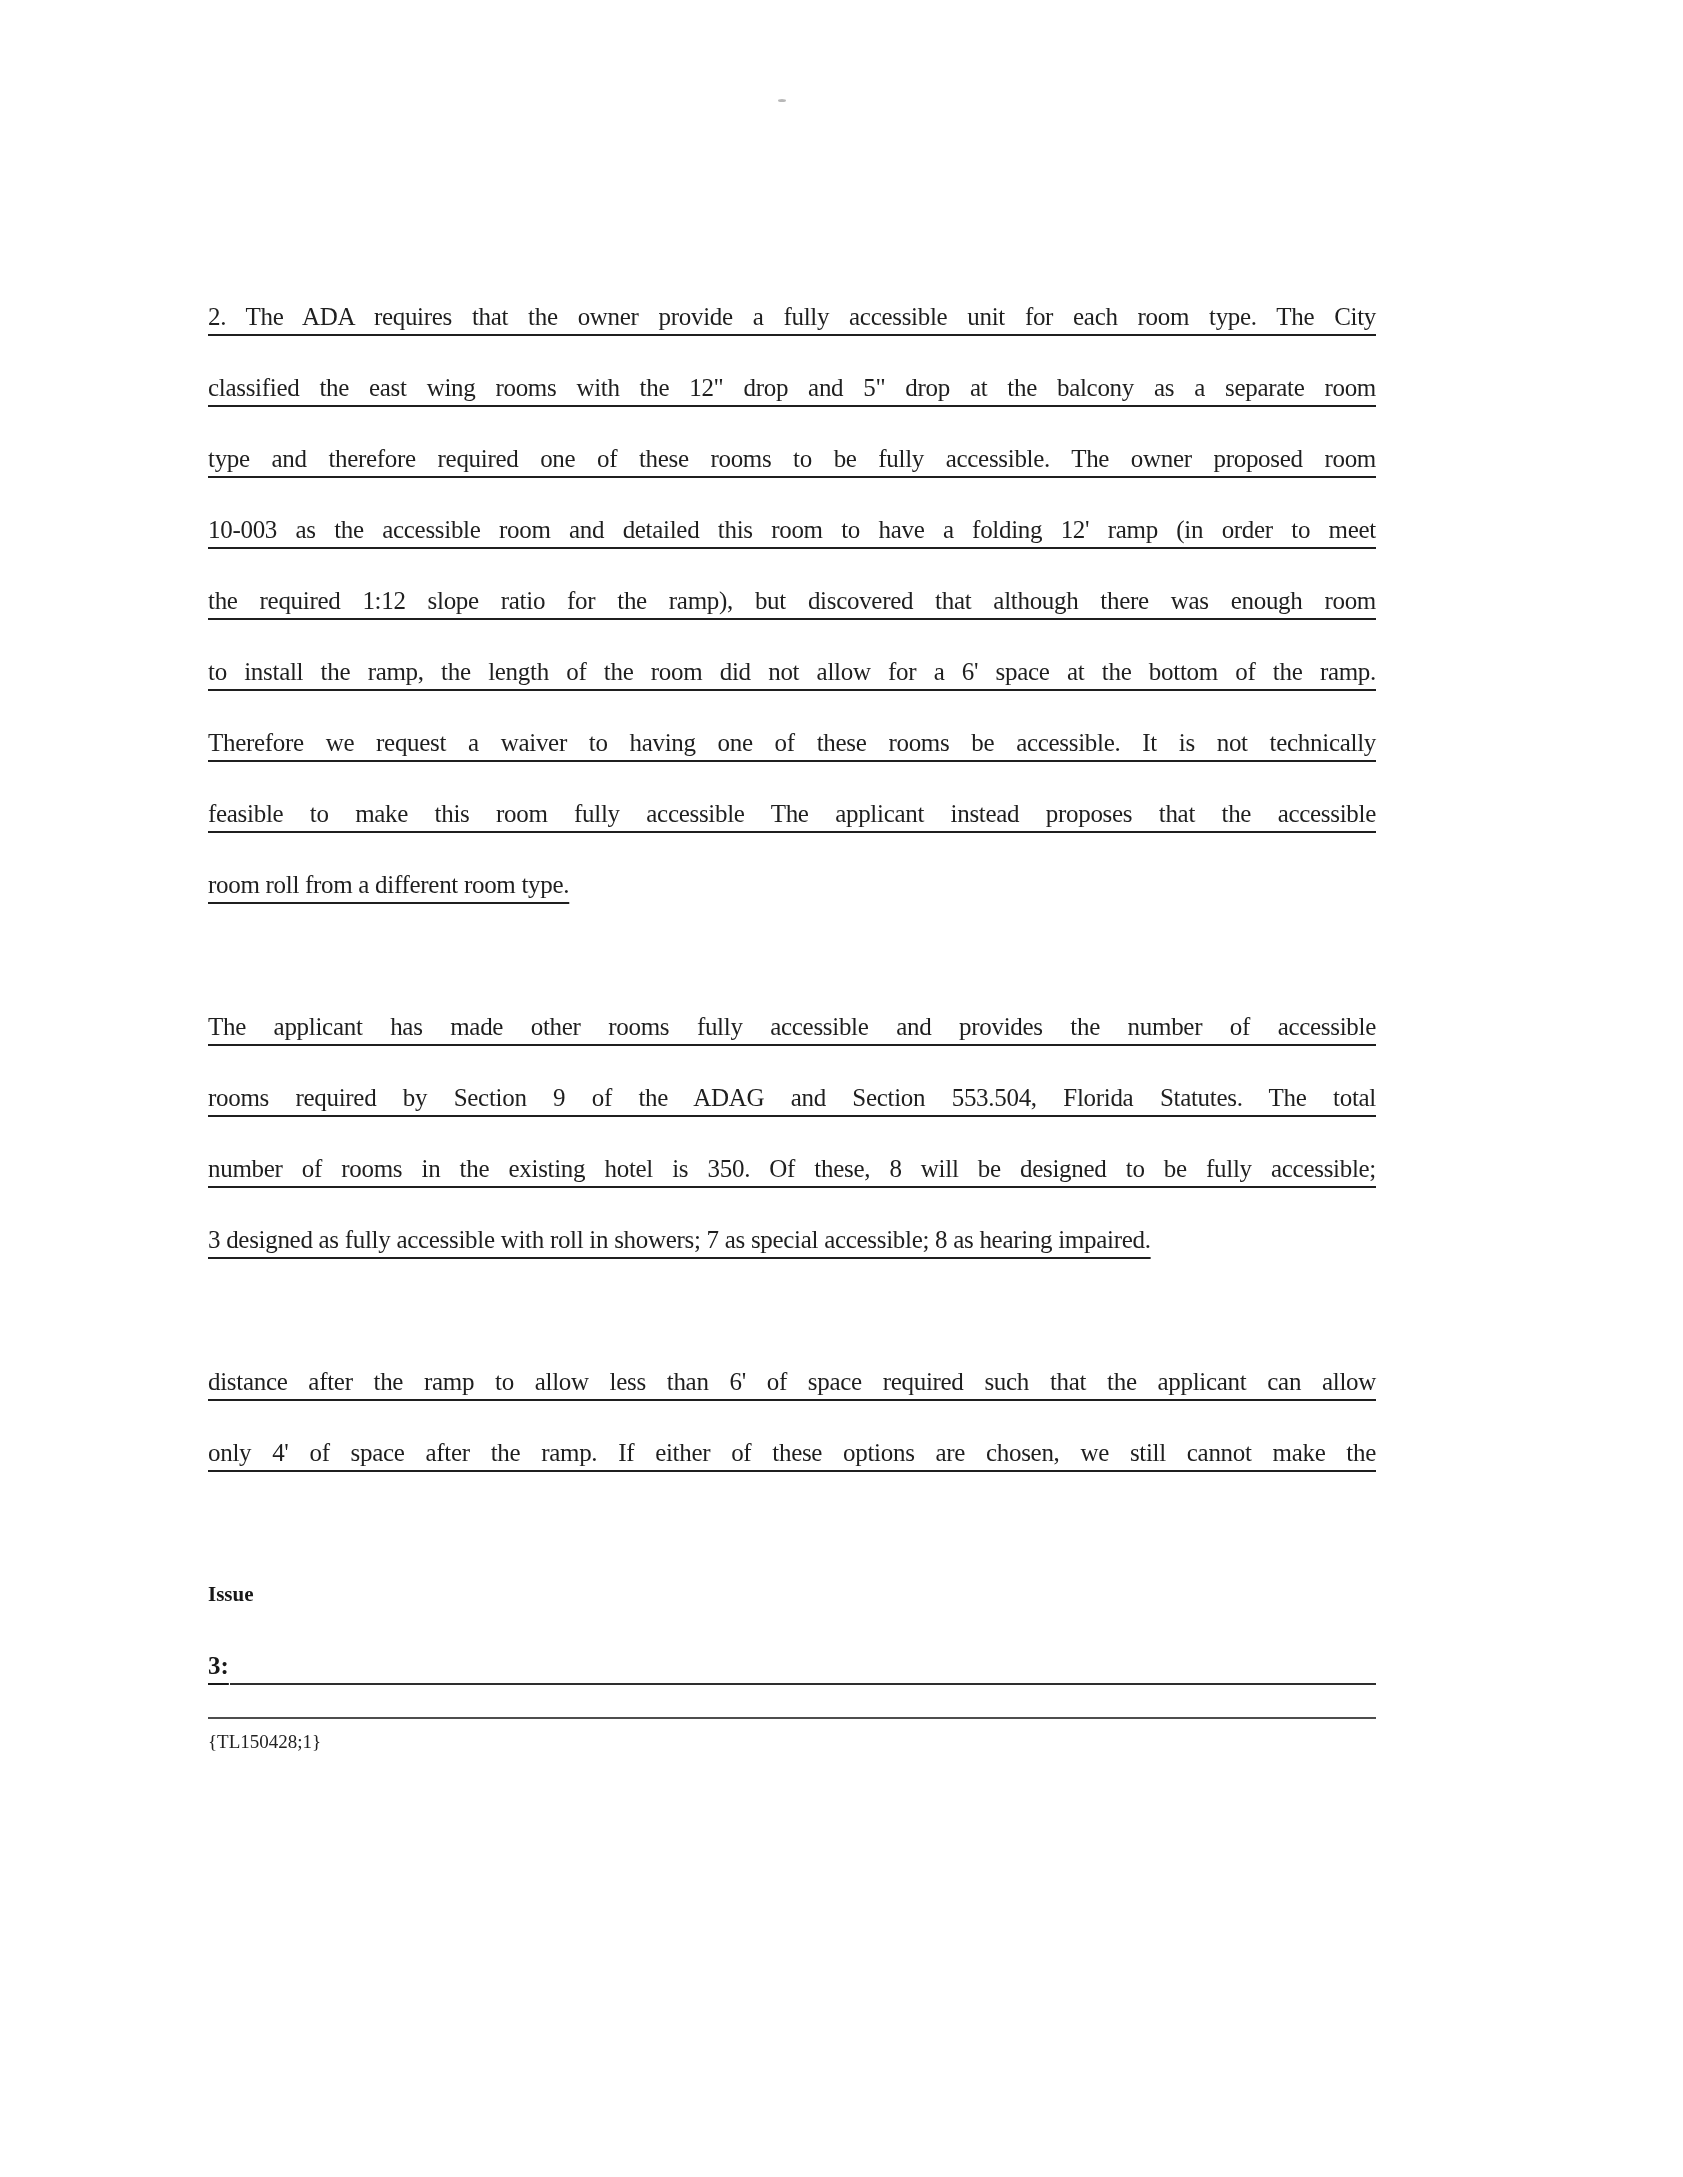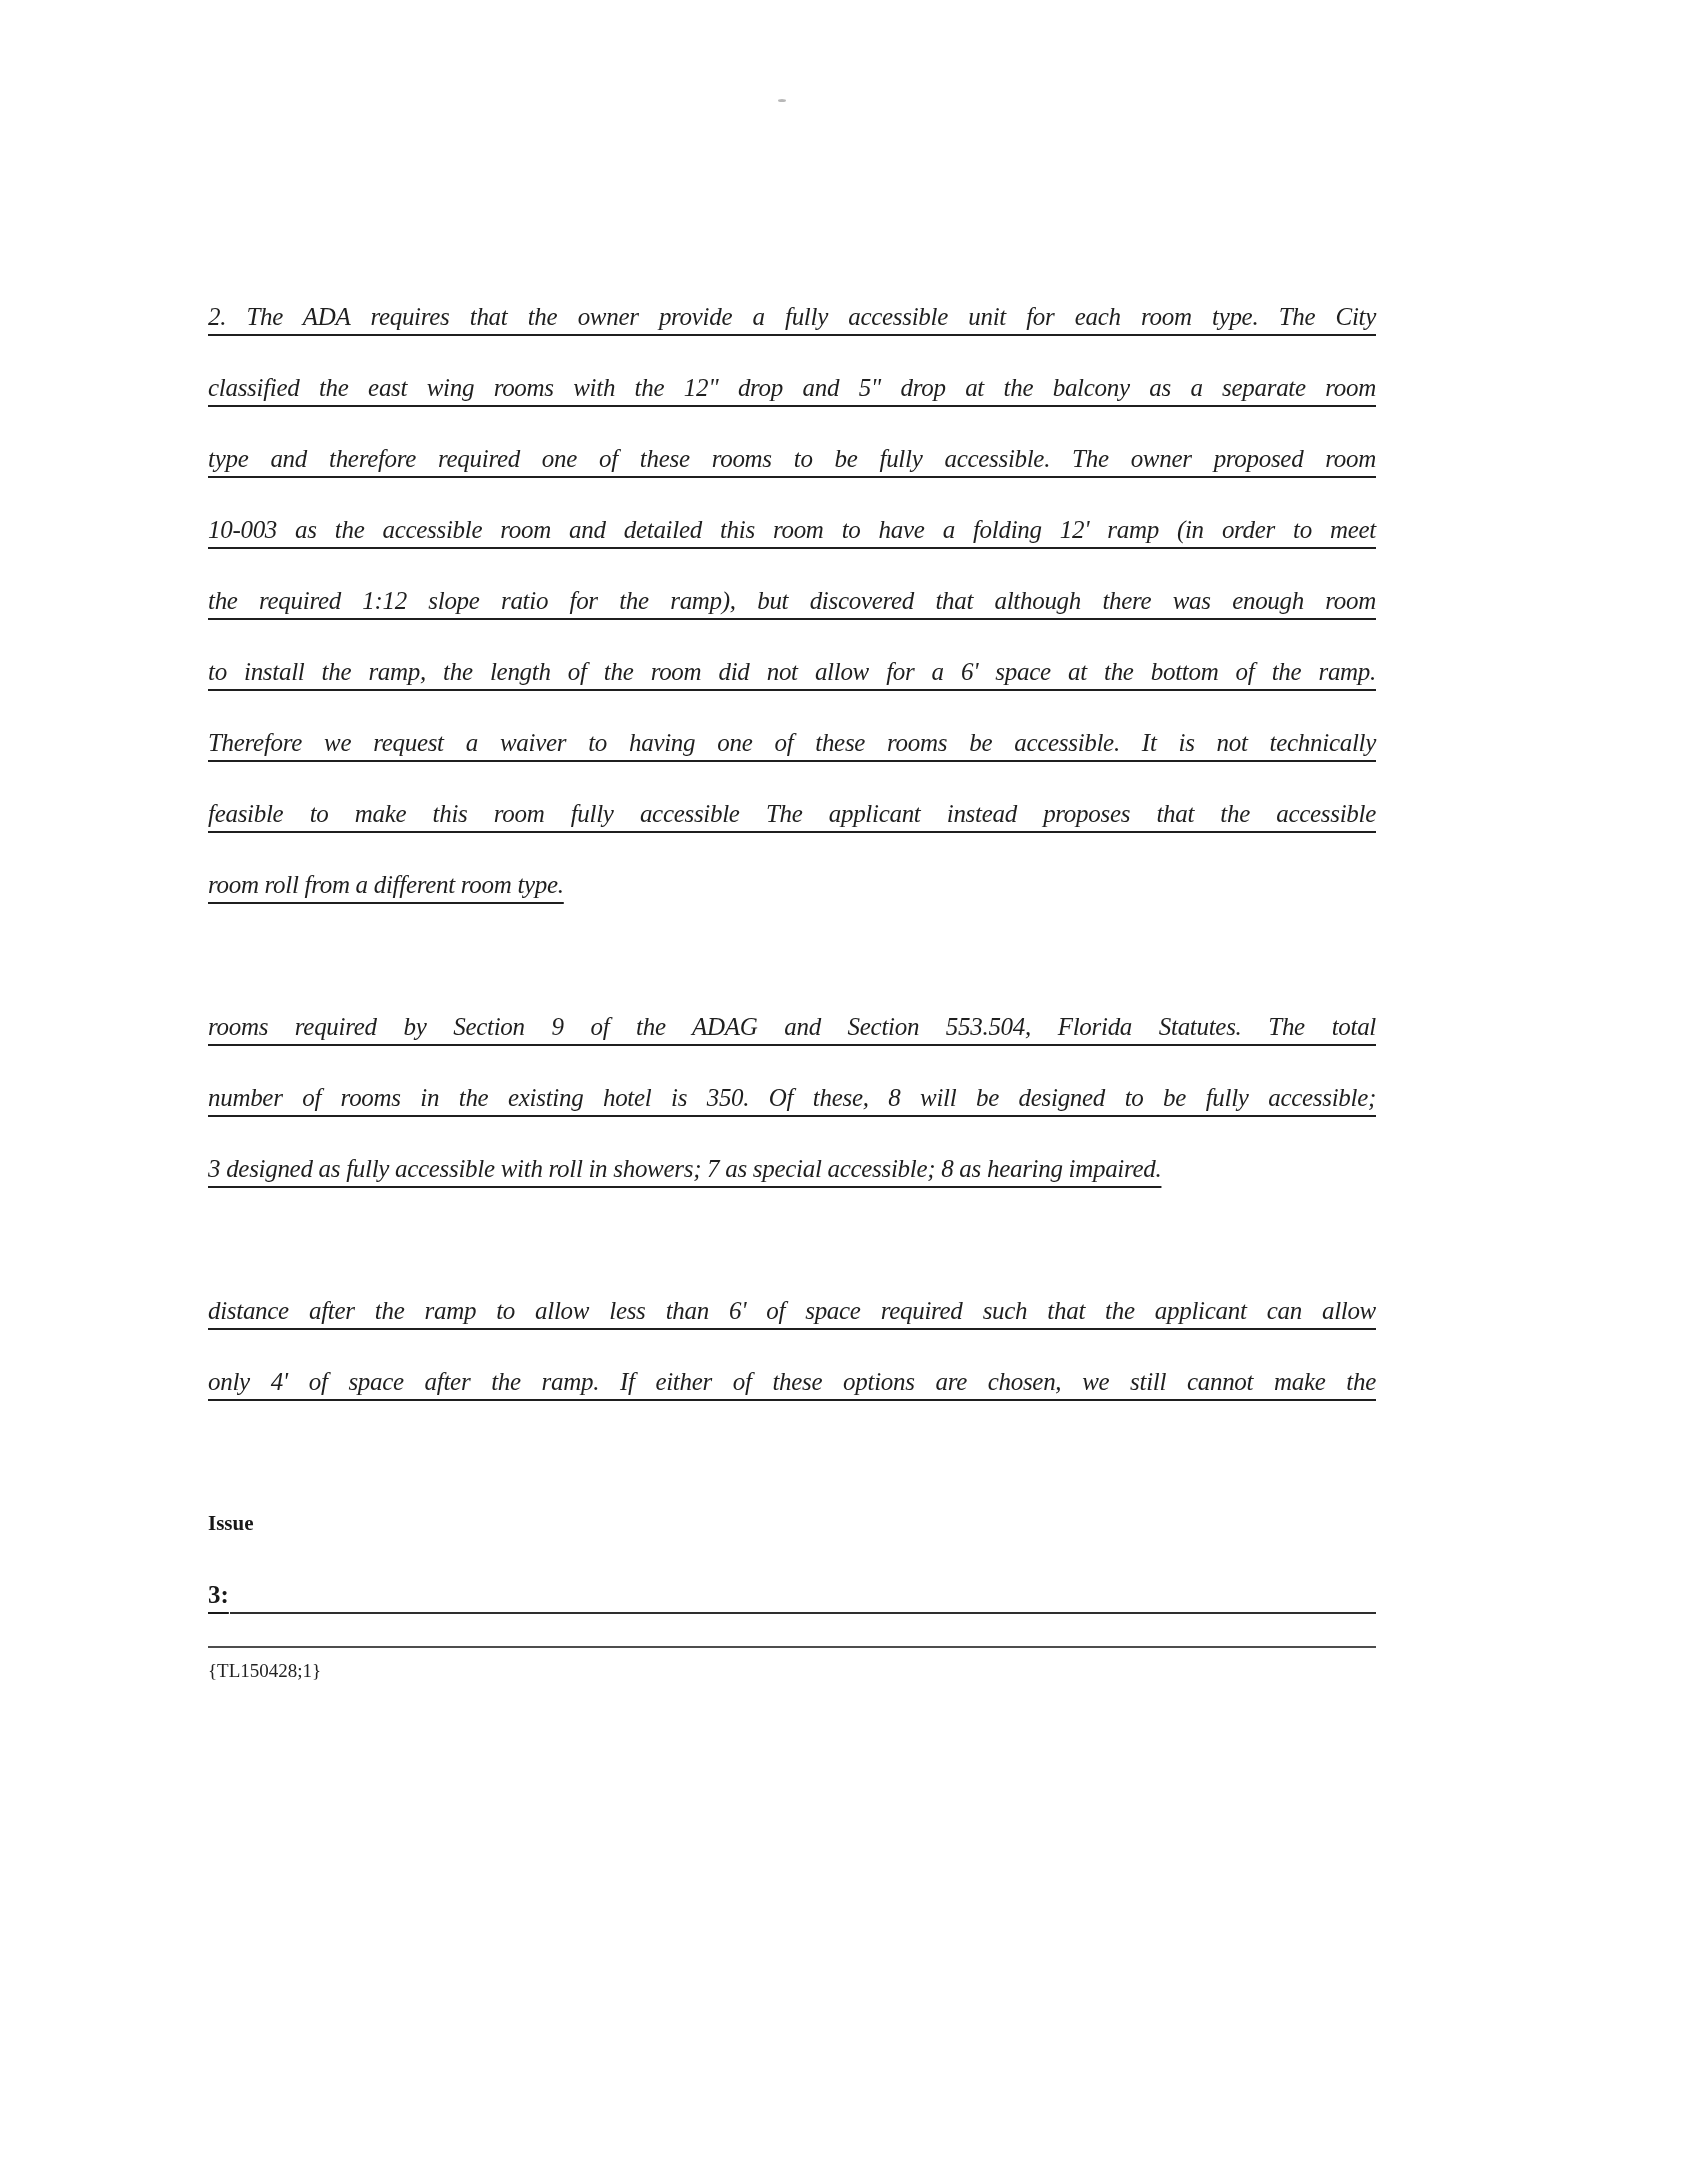--- a/index.html
+++ b/index.html
@@ -37,21 +37,20 @@
   .line {
     font-size: 25px;
     line-height: 71px;
     letter-spacing: -0.3px;
     white-space: nowrap;
     text-align: justify;
     text-align-last: justify;
     text-decoration: underline;
     text-decoration-thickness: 1.6px;
     text-underline-offset: 9px;
-    font-style: italic;
   }
   .line.last { text-align-last: left; }
   .issue-heading {
     font-size: 21px;
     line-height: 71px;
     font-weight: bold;
     color: #181818;
   }
   .issue-row {
     display: flex;
@@ -98,20 +97,21 @@
         <div class="line">classified the east wing rooms with the 12" drop and 5" drop at the balcony as a separate room</div>
         <div class="line">type and therefore required one of these rooms to be fully accessible. The owner proposed room</div>
         <div class="line">10-003 as the accessible room and detailed this room to have a folding 12' ramp (in order to meet</div>
         <div class="line">the required 1:12 slope ratio for the ramp), but discovered that although there was enough room</div>
         <div class="line">to install the ramp, the length of the room did not allow for a 6' space at the bottom of the ramp.</div>
         <div class="line">Therefore we request a waiver to having one of these rooms be accessible.  It is not technically</div>
         <div class="line">feasible to make this room fully accessible  The applicant instead proposes that the accessible</div>
         <div class="line last">room roll from a different room type.</div>
       </div>
     <div class="paragraph">
+        <div class="line">The applicant has made other rooms fully accessible and provides the number of accessible</div>
         <div class="line">rooms required by Section 9 of the ADAG and Section 553.504, Florida Statutes.   The total</div>
         <div class="line">number of rooms in the existing hotel is 350. Of these,  8 will be designed to be fully accessible;</div>
         <div class="line last">3 designed as fully accessible with roll in showers; 7 as special accessible; 8 as hearing impaired.</div>
       </div>
     <div class="paragraph">
         <div class="line">distance after the ramp to allow less than 6'  of space required such that the applicant can allow</div>
         <div class="line">only 4' of space after the ramp.  If either of these options are chosen, we still cannot make the</div>
       </div>
     <div class="issue-heading">Issue</div>
     <div class="issue-row">

